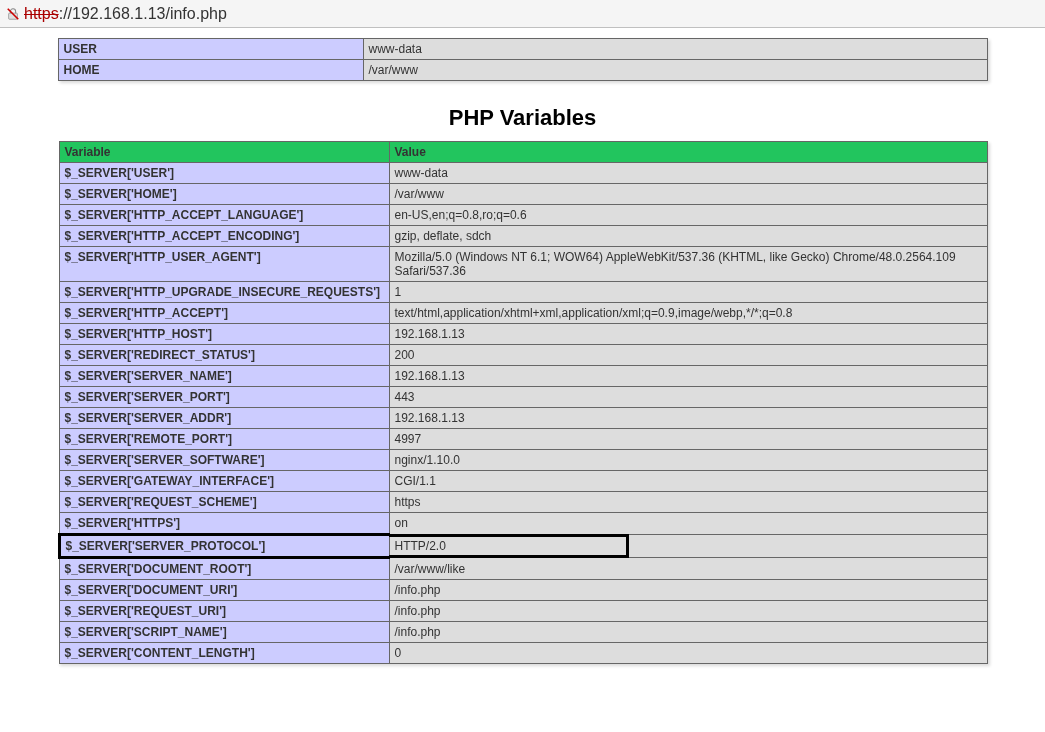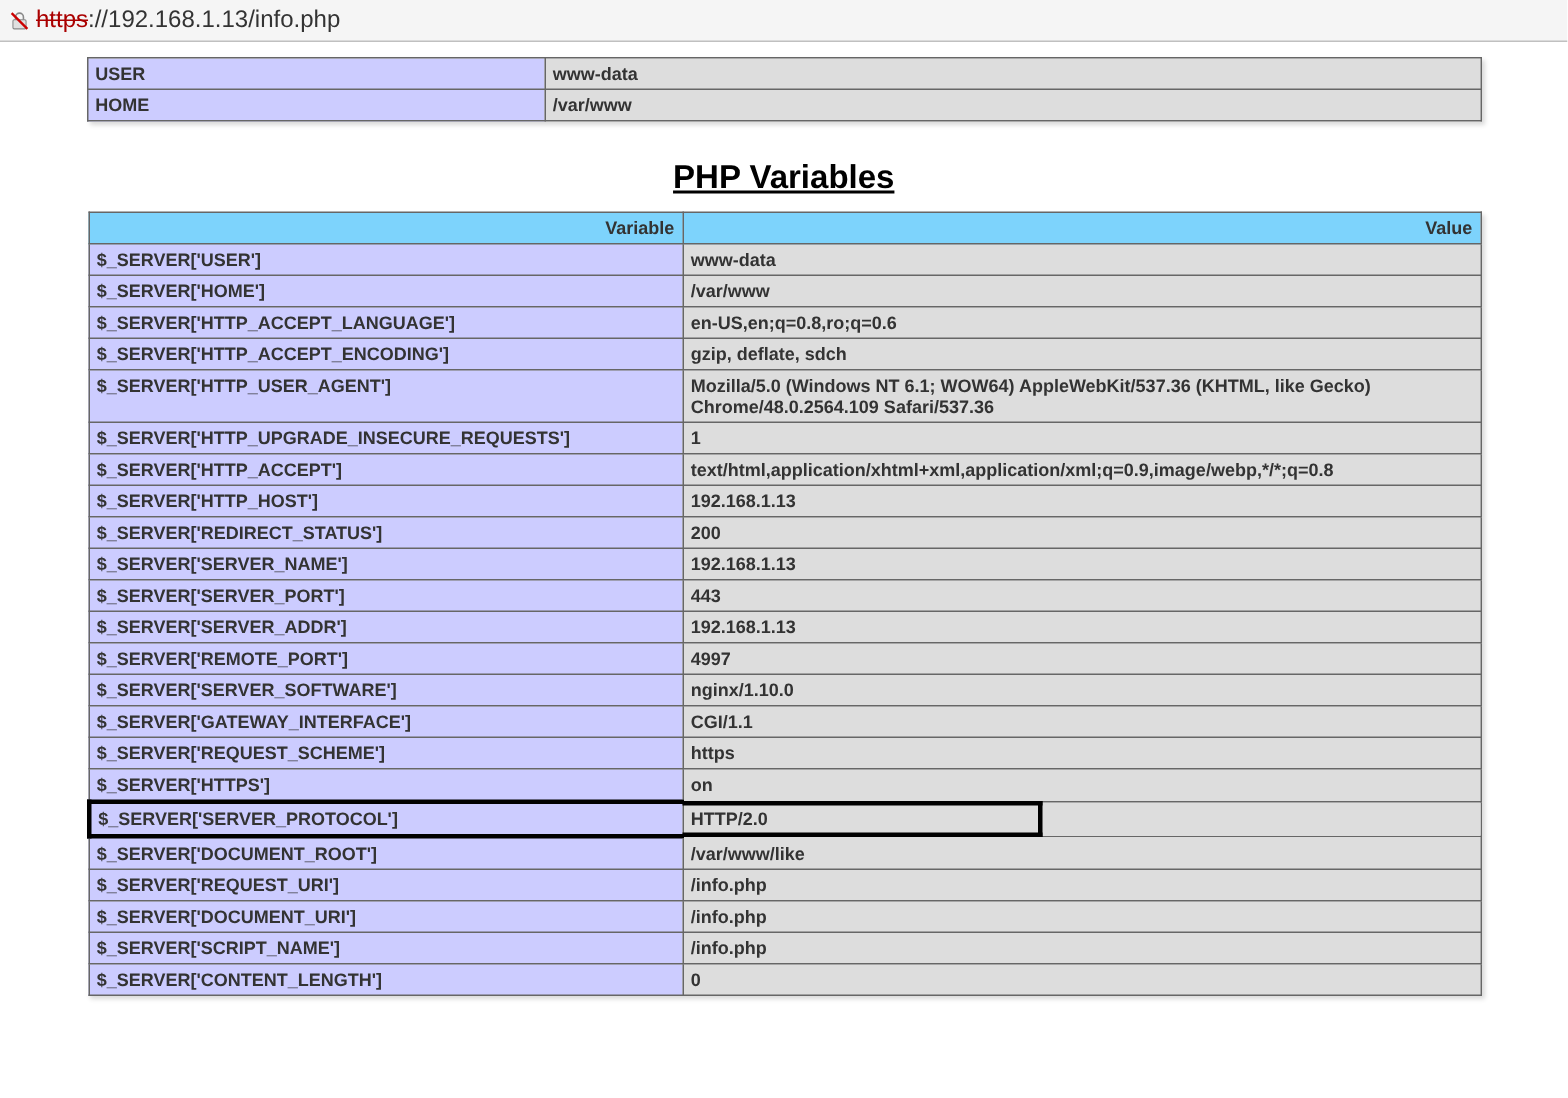--- a/index.html
+++ b/index.html
@@ -42,45 +42,43 @@
       width: 930px;
       margin-bottom: 10px;
       box-shadow: 2px 2px 3px rgba(0,0,0,0.15);
     }
     .phpinfo-table td, .phpinfo-table th {
       border: 1px solid #666;
       font-size: 12px;
       padding: 3px 5px;
       text-align: left;
       vertical-align: baseline;
-      font-weight: bold;
     }
     .phpinfo-table .e {
       background: #ccccff;
       font-weight: bold;
       width: 305px;
     }
     .phpinfo-table .v {
       background: #dddddd;
       word-break: break-word;
     }
     .phpinfo-table th {
-      background: #7dd3fc;
+      background: #22c55e;
       font-weight: bold;
-      text-align: right;
+      text-align: left;
     }
     .section-title {
       font-size: 22px;
       font-weight: bold;
       color: #000;
       margin: 14px 0 10px 0;
       text-align: center;
-      text-decoration: underline;
-    }
-    .phpvars-table .e { width: 396px; }
+    }
+    .phpvars-table .e { width: 330px; }
   </style>
 </head>
 <body>
 
 <div class="address-bar">
   <span class="ssl-icon">
     <svg viewBox="0 0 16 16">
       <rect x="3" y="7" width="10" height="7" rx="1" fill="#e0e0e0" stroke="#888" stroke-width="0.8"></rect>
       <path d="M5 7 V5 a3 3 0 0 1 6 0 V7" fill="none" stroke="#888" stroke-width="1.2"></path>
       <line x1="2" y1="2" x2="14" y2="14" stroke="#c00" stroke-width="1.8"></line>
@@ -186,28 +184,28 @@
         </tr>
         <tr>
           <td class="e" style="border-top: 3px solid rgb(0, 0, 0); border-bottom: 3px solid rgb(0, 0, 0); border-left: 3px solid rgb(0, 0, 0);">$_SERVER['SERVER_PROTOCOL']</td>
           <td class="v" style="position: relative;">HTTP/2.0<div style="position: absolute; left: -1px; top: -1px; bottom: -1px; width: 240px; border-top: 3px solid rgb(0, 0, 0); border-bottom: 3px solid rgb(0, 0, 0); border-right: 3px solid rgb(0, 0, 0); pointer-events: none;"></div></td>
         </tr>
         <tr>
           <td class="e">$_SERVER['DOCUMENT_ROOT']</td>
           <td class="v">/var/www/like</td>
         </tr>
         <tr>
+          <td class="e">$_SERVER['DOCUMENT_URI']</td>
+          <td class="v">/info.php</td>
+        </tr>
+        <tr>
           <td class="e">$_SERVER['REQUEST_URI']</td>
           <td class="v">/info.php</td>
         </tr>
         <tr>
-          <td class="e">$_SERVER['DOCUMENT_URI']</td>
-          <td class="v">/info.php</td>
-        </tr>
-        <tr>
           <td class="e">$_SERVER['SCRIPT_NAME']</td>
           <td class="v">/info.php</td>
         </tr>
         <tr>
           <td class="e">$_SERVER['CONTENT_LENGTH']</td>
           <td class="v">0</td>
         </tr>
       </tbody>
   </table>
 

